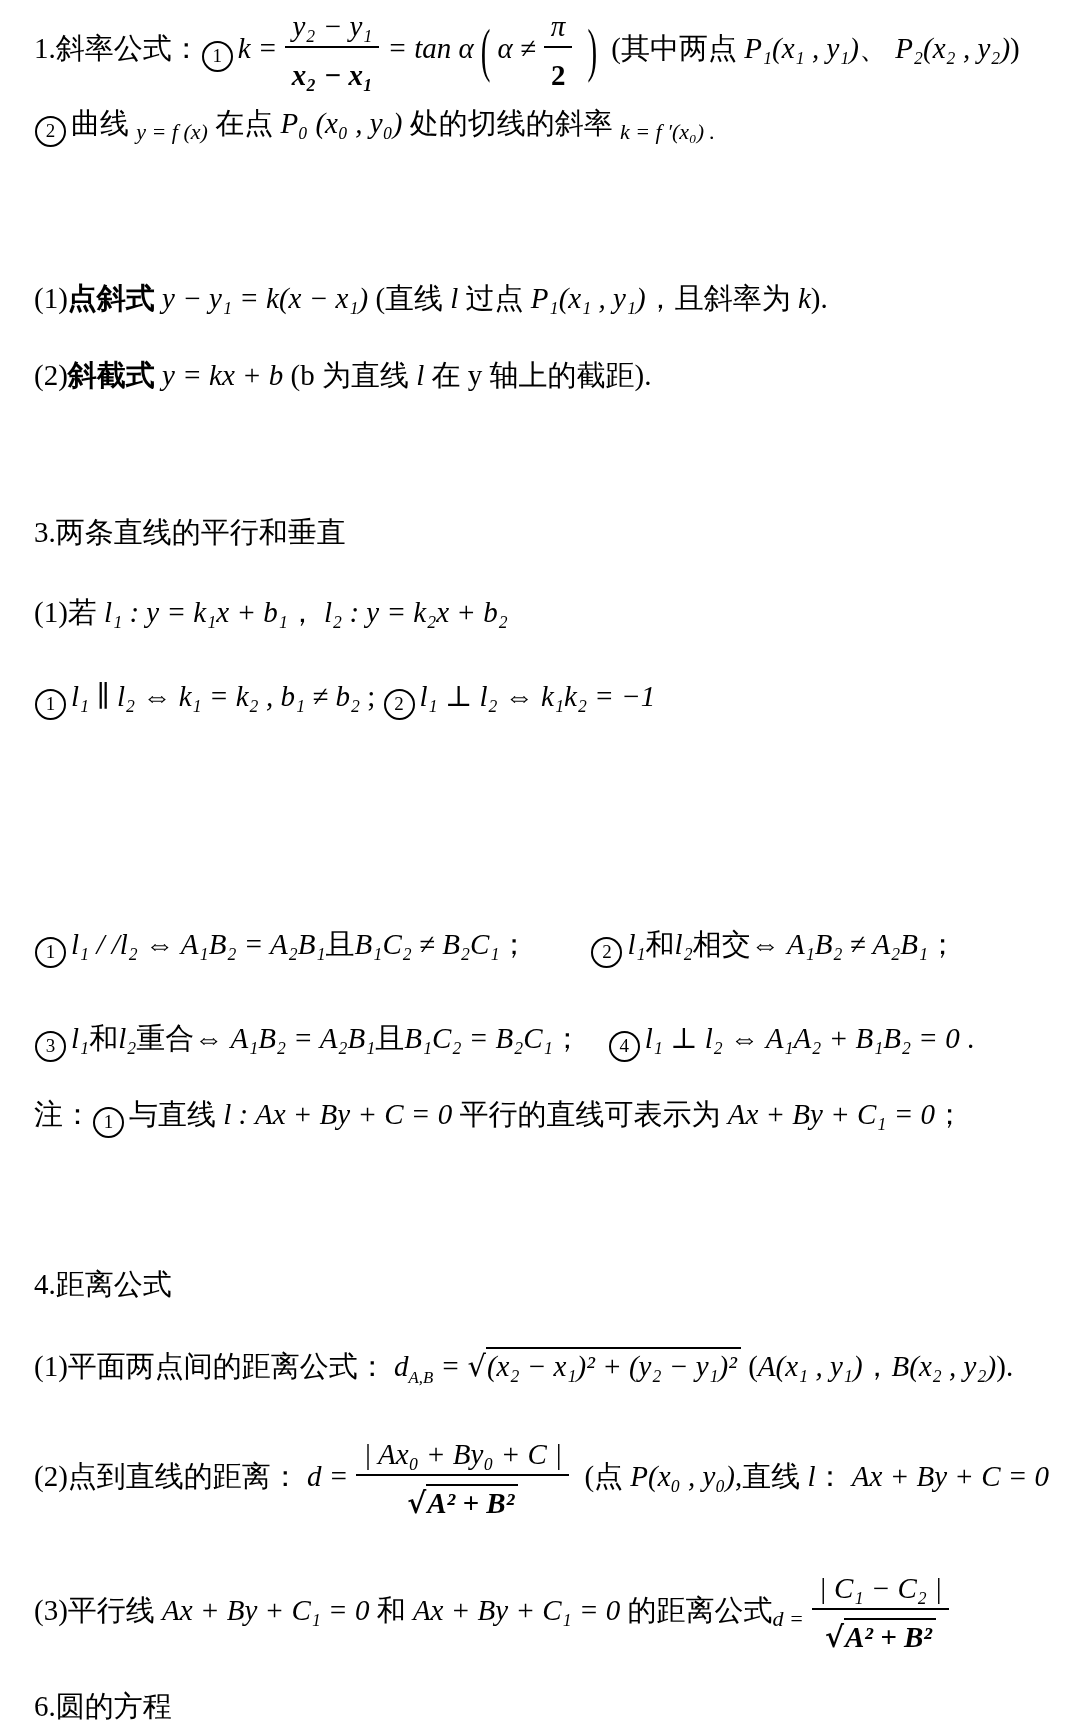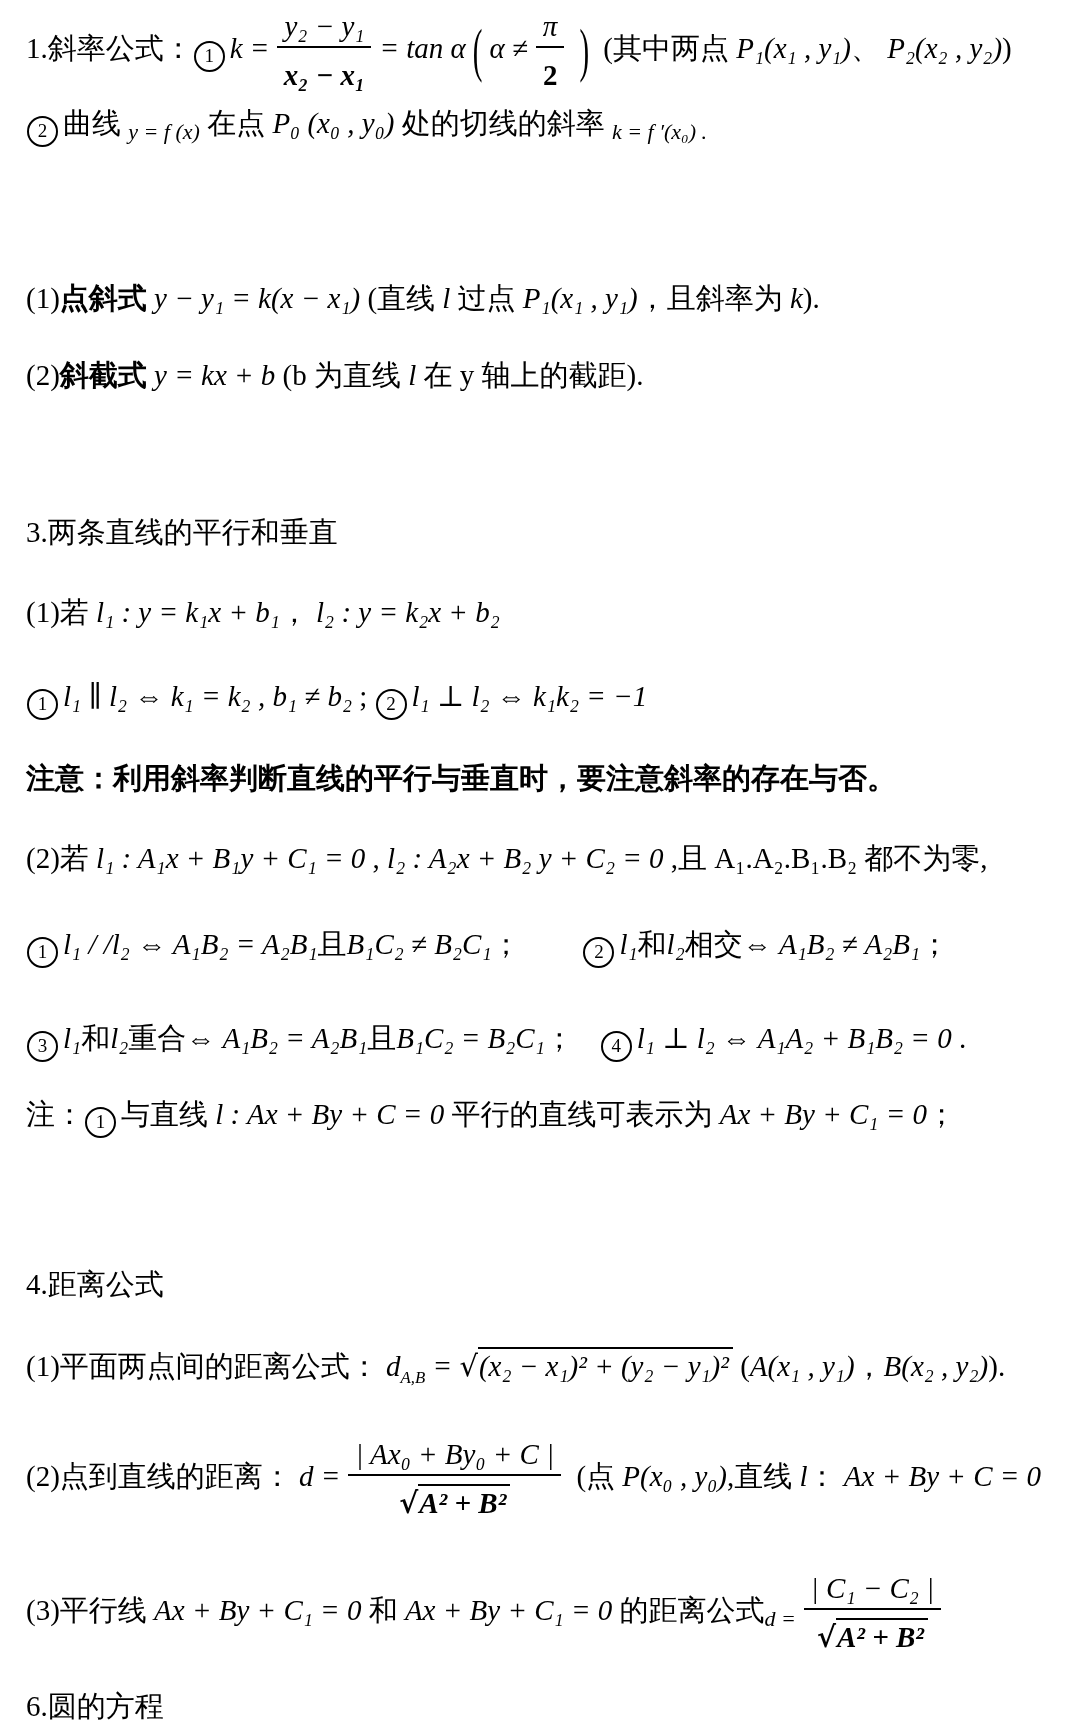--- a/index.html
+++ b/index.html
@@ -1,17 +1,17 @@
 <!DOCTYPE html>
 <html><head>
 <meta charset="utf-8">
 <style>
   html,body{margin:0;padding:0;background:#ffffff;}
   .page{position:relative;width:1080px;height:1732px;background:#ffffff;overflow:hidden;color:#000;}
-  .line{position:absolute;left:26px;white-space:nowrap;font-size:29px;line-height:1.3;color:#000;}
+  .line{position:absolute;left:34px;white-space:nowrap;font-size:29px;line-height:1.3;color:#000;}
   .c{font-family:"Liberation Serif","DejaVu Serif",serif;}
   .b{font-family:"Liberation Serif","DejaVu Serif",serif;font-weight:700;}
   .m{font-family:"Liberation Serif","DejaVu Serif",serif;font-style:italic;}
   .r{font-family:"Liberation Serif","DejaVu Serif",serif;font-style:normal;}
   .ms{font-size:22px;vertical-align:-6px;}
   .ci{display:inline-flex;width:27px;height:27px;border:2px solid #000;border-radius:50%;align-items:center;justify-content:center;font-size:19px;font-family:"Liberation Serif",serif;font-style:normal;vertical-align:-4px;margin:0 5px 0 1px;flex:none;}
   .fr{display:inline-flex;flex-direction:column;align-items:center;vertical-align:middle;margin:0 8px;line-height:1.15;text-align:center;}
   .nu{border-bottom:2px solid #000;padding:0 7px 3px;}
   .de{padding-top:11px;font-weight:bold;}
   .sq{white-space:nowrap;}
@@ -45,23 +45,21 @@
 
   <div class="line" style="top:357px"><span class="c">(2)</span><span class="b">斜截式</span><span class="m">  y = kx + b</span><span class="c"> (b 为直线 </span><span class="m">l</span><span class="c"> 在 y 轴上的截距).</span></div>
 
 
   <div class="line" style="top:514px"><span class="c">3.两条直线的平行和垂直</span></div>
 
   <div class="line" style="top:594px"><span class="c">(1)若 </span><span class="m">l₁ : y = k₁x + b₁</span><span class="c">，  </span><span class="m">l₂ : y = k₂x + b₂</span></div>
 
   <div class="line" style="top:678px"><span class="ci">1</span><span class="m">l₁ ∥ l₂ ⇔ k₁ = k₂ , b₁ ≠ b₂</span><span class="c"> ; </span><span class="ci">2</span><span class="m">l₁ ⊥ l₂ ⇔ k₁k₂ = −1</span></div>
 
-  <div class="line notice" style="top:760px"><span>注意：利用斜率判断直线的平行与垂直时，要注意斜率的存在与否。</span></div>
 
-  <div class="line" style="top:840px"><span class="c">(2)若 </span><span class="m">l₁ : A₁x + B₁y + C₁ = 0</span><span class="c"> , </span><span class="m">l₂ : A₂x + B₂ y + C₂ = 0</span><span class="c"> ,且 </span><span class="r">A₁.A₂.B₁.B₂</span><span class="c"> 都不为零,</span></div>
 
   <div class="line" style="top:926px"><span class="ci">1</span><span class="m">l₁ / /l₂ ⇔ A₁B₂ = A₂B₁</span><span class="c">且</span><span class="m">B₁C₂ ≠ B₂C₁</span><span class="c">；</span><span class="gapL"></span><span class="ci">2</span><span class="m">l₁</span><span class="c">和</span><span class="m">l₂</span><span class="c">相交</span><span class="m">⇔ A₁B₂ ≠ A₂B₁</span><span class="c">；</span></div>
 
   <div class="line" style="top:1020px"><span class="ci">3</span><span class="m">l₁</span><span class="c">和</span><span class="m">l₂</span><span class="c">重合</span><span class="m">⇔ A₁B₂ = A₂B₁</span><span class="c">且</span><span class="m">B₁C₂ = B₂C₁</span><span class="c">；</span><span class="gapS"></span><span class="ci">4</span><span class="m">l₁ ⊥ l₂ ⇔ A₁A₂ + B₁B₂ = 0</span><span class="c"> .</span></div>
 
   <div class="line" style="top:1096px"><span class="c">注：</span><span class="ci">1</span><span class="c">与直线 </span><span class="m">l : Ax + By + C = 0</span><span class="c"> 平行的直线可表示为 </span><span class="m">Ax + By + C₁ = 0</span><span class="c">；</span></div>
 
 
   <div class="line" style="top:1266px"><span class="c">4.距离公式</span></div>
 

